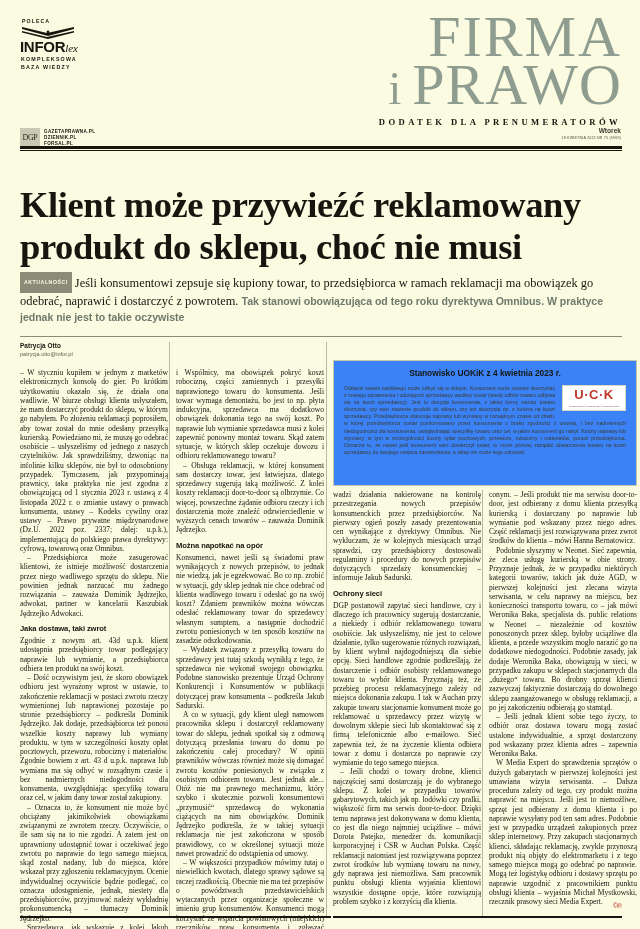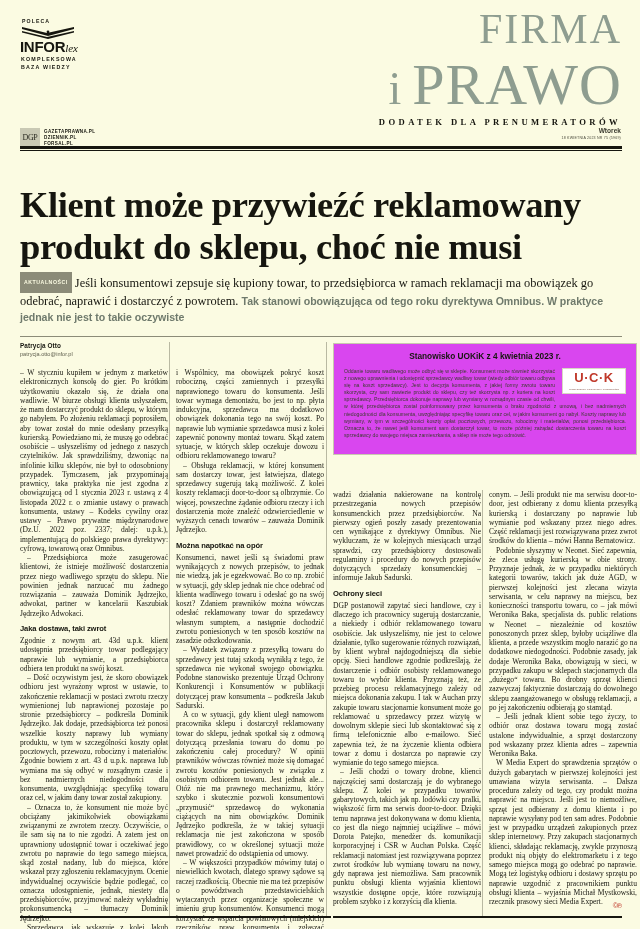--- a/index.html
+++ b/index.html
@@ -99,21 +99,21 @@
     line-height: 5.9px;
     color: #16160f;
     padding-top: 1px;
   }
 
   .firma-word {
     position: absolute;
     right: 18px;
     top: 8px;
     font-family: "Liberation Serif", serif;
-    font-size: 42px;
+    font-size: 58px;
     letter-spacing: 2px;
     color: #8e9d90;
     line-height: 1;
   }
   .prawo-line {
     position: absolute;
     right: 18px;
     top: 56px;
     font-family: "Liberation Serif", serif;
     font-size: 58px;
@@ -281,24 +281,24 @@
   .col-rule {
     position: absolute;
     width: 0.7px;
     background: #b9b9a2;
   }
 
   
   .uokik {
     position: absolute;
     left: 333px;
-    top: 343px;
+    top: 360px;
     width: 304px;
-    height: 112px;
-    background: #d946ef;
+    height: 126px;
+    background: #3b82f6;
     border: 0.8px solid #c8c8ae;
     box-sizing: border-box;
   }
   .uokik-title {
     font-family: "Liberation Sans", sans-serif;
     font-size: 8.3px;
     font-weight: bold;
     text-align: center;
     color: #16160f;
     line-height: 11px;

